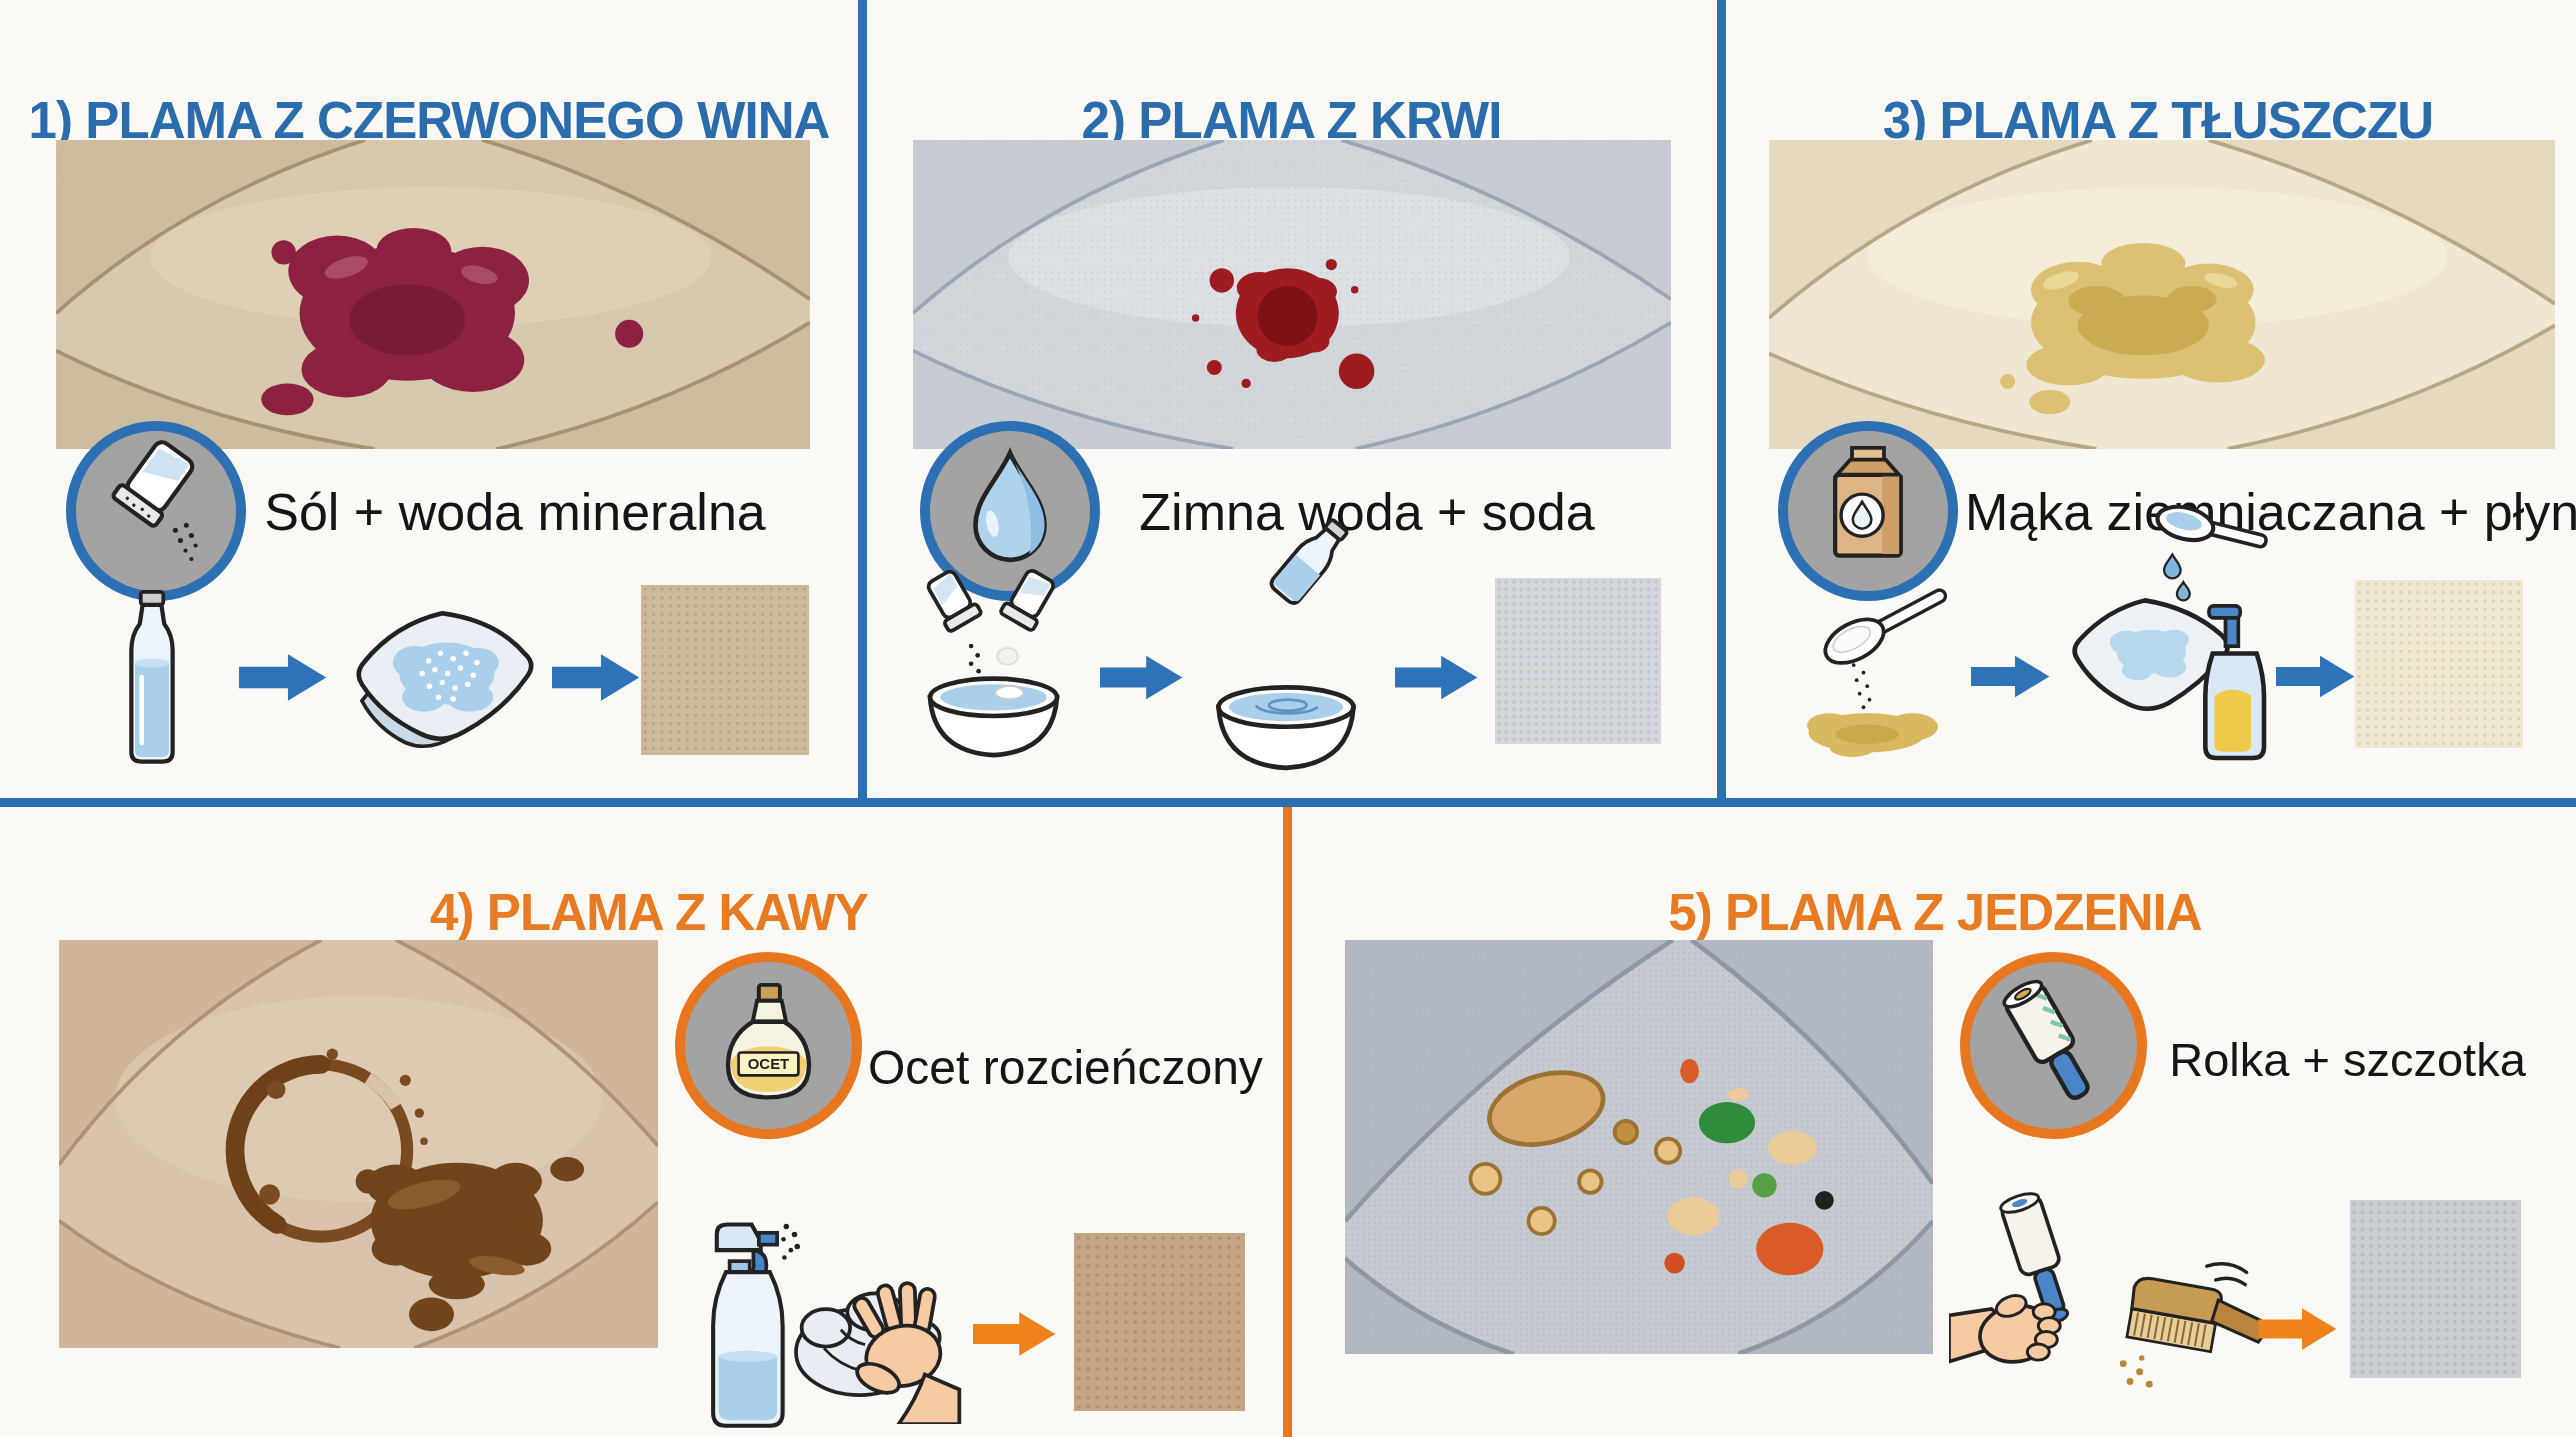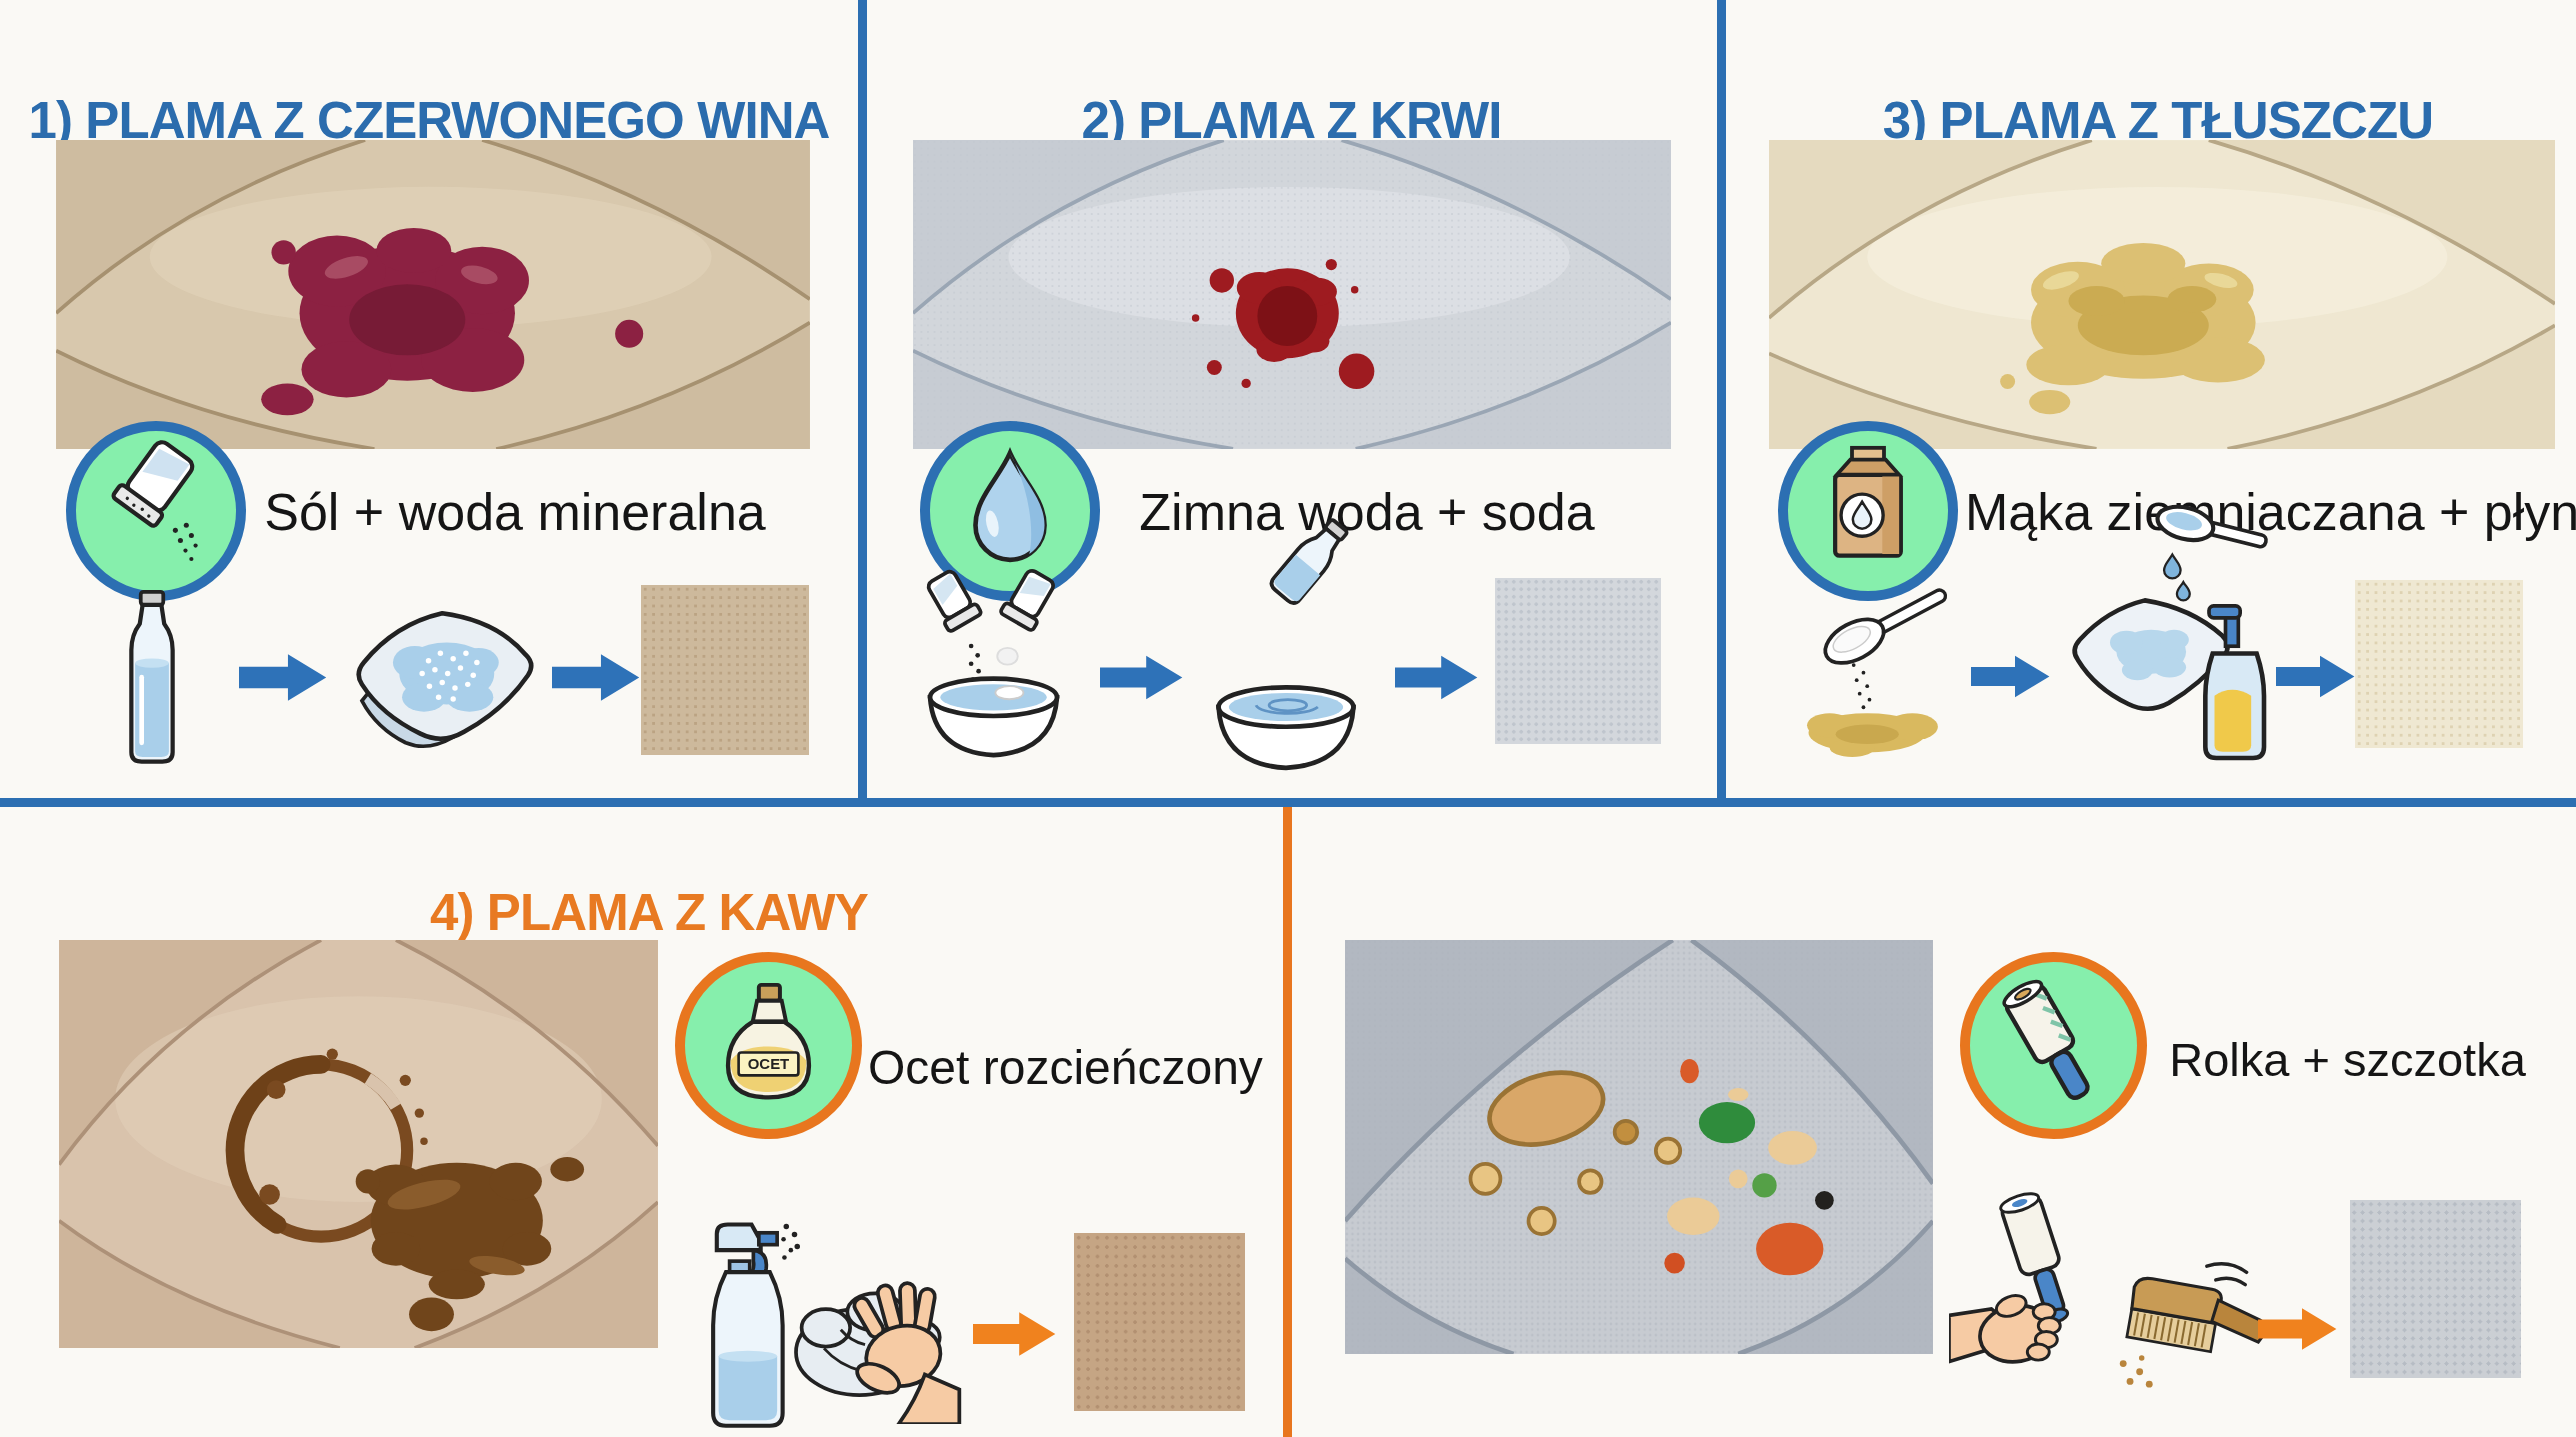--- a/index.html
+++ b/index.html
@@ -5,21 +5,21 @@
   html,body{margin:0;padding:0;background:#FAF9F5;}
   #canvas{position:relative;width:2576px;height:1438px;background:#FAF9F5;overflow:hidden;
           font-family:"Liberation Sans",sans-serif;}
   .abs{position:absolute;}
   .panel{position:absolute;}
   .ptitle{position:absolute;left:0;right:0;text-align:center;font-weight:700;
           font-size:51px;letter-spacing:-0.9px;white-space:nowrap;}
   .blue{color:#2B6CAD;}
   .orange{color:#E87A22;}
   .remedy{position:absolute;font-size:52px;color:#151515;text-align:center;line-height:60px;white-space:nowrap;}
-  .ring{position:absolute;border-radius:50%;background:#86efac;box-sizing:border-box;
+  .ring{position:absolute;border-radius:50%;background:#a3a3a3;box-sizing:border-box;
         display:flex;align-items:center;justify-content:center;}
   .ring.b{border:10.3px solid #2C6FB2;}
   .ring.o{border:10.3px solid #E8761E;}
   .divider{position:absolute;}
   .vblue{width:9.4px;background:#2C6FB2;}
   .hblue{height:9.4px;background:#2C6FB2;}
   .vorange{width:9.4px;background:#E8761E;}
   .swatch{position:absolute;}
   .sw1{background-color:#CDB99C;background-image:radial-gradient(#BBA383 1.5px,transparent 1.6px);background-size:8.4px 8.4px;}
   .sw2{background-color:#D3D7DC;background-image:radial-gradient(#BFC5CD 1.5px,transparent 1.6px);background-size:7.5px 7.5px;}
@@ -479,20 +479,21 @@
     <div class="abs" style="left:966px;top:501px;width:84px;height:52px;">
       <svg viewBox="0 0 100 56">
           <polygon points="0,16 55,16 55,2 98,28 55,54 55,40 0,40" fill="#F0821E"></polygon>
         </svg>
     </div>
 
     <div class="swatch sw4" style="left:1067px;top:426px;width:171px;height:178px;"></div>
   </section>
 
   <section class="panel" style="left:1294px;top:807px;width:1282px;height:631px;">
+    <h2 class="ptitle orange" style="top:34px;">5) PLAMA Z JEDZENIA</h2>
 
     <div class="abs" style="left:51px;top:133px;width:588px;height:414px;">
       <svg viewBox="0 0 628 442">
         <defs>
             <pattern id="tex5" width="6" height="6" patternUnits="userSpaceOnUse">
               <circle cx="2" cy="2" r="1.4" fill="#AEB4BD"></circle>
             </pattern>
           </defs>
         <rect width="628" height="442" fill="#C7CBD1"></rect>
         <path d="M0 0 H350 Q150 130 0 300 Z" fill="#B2B8C1"></path>

